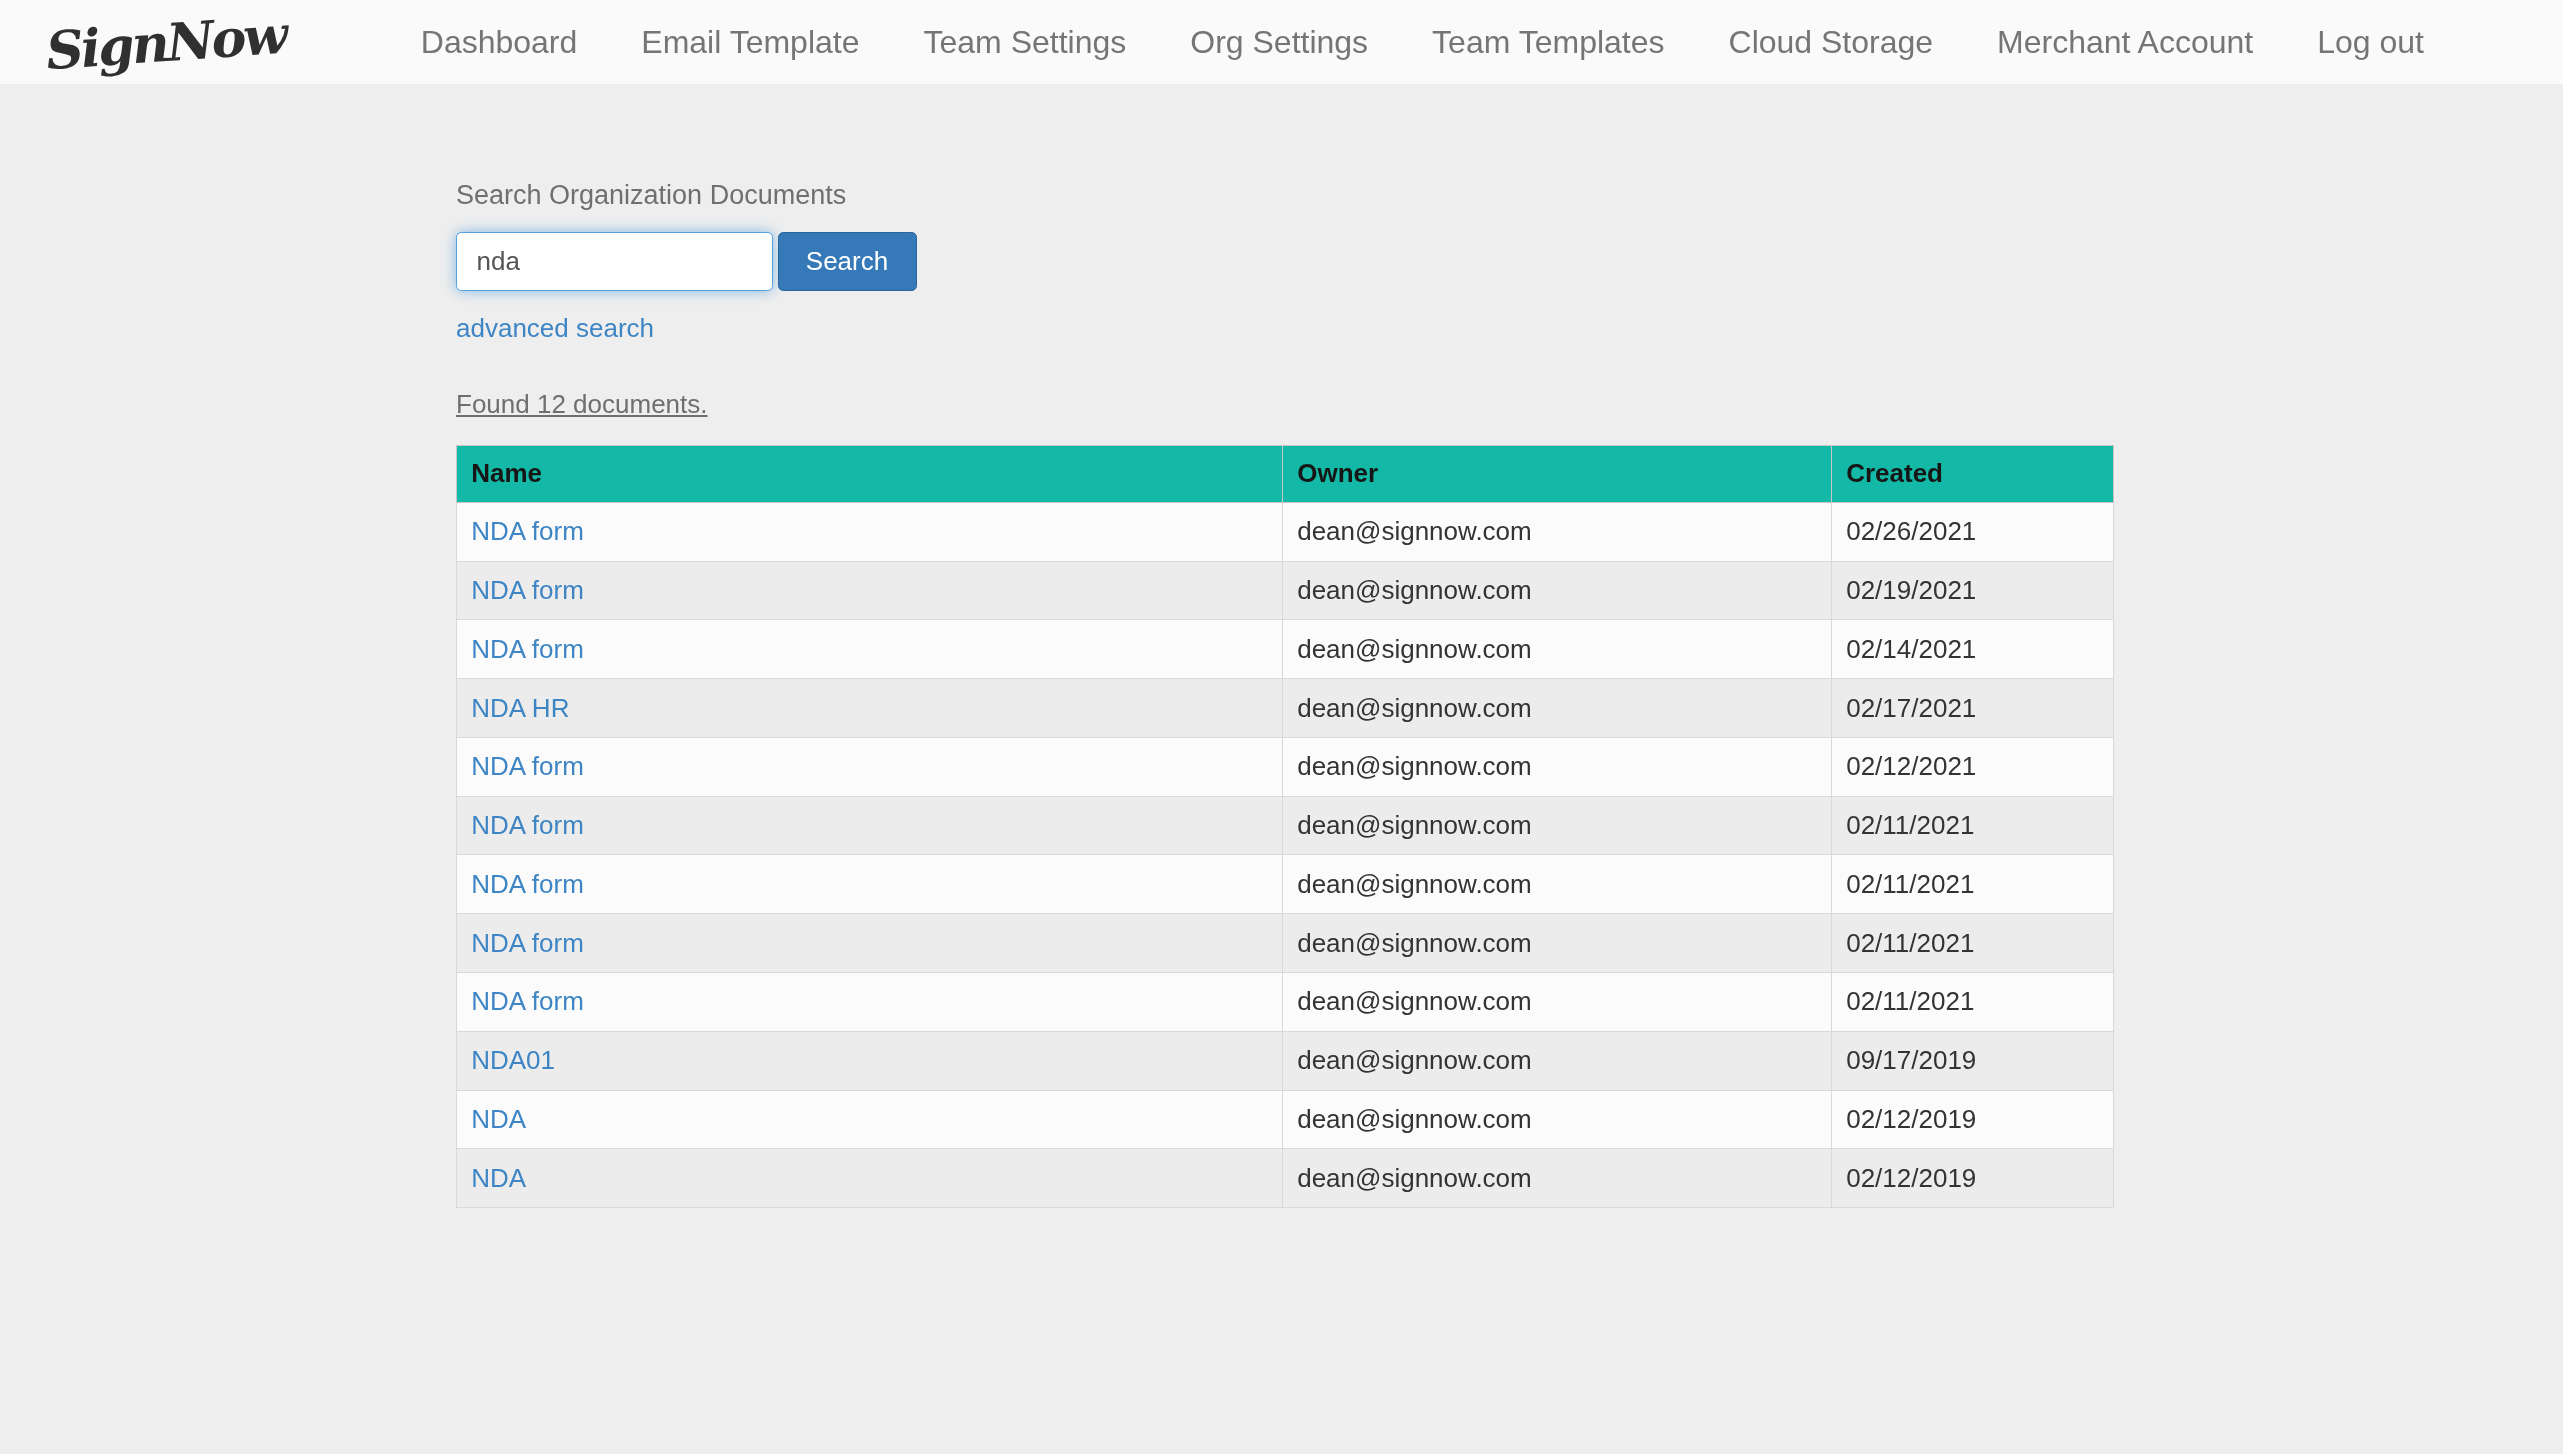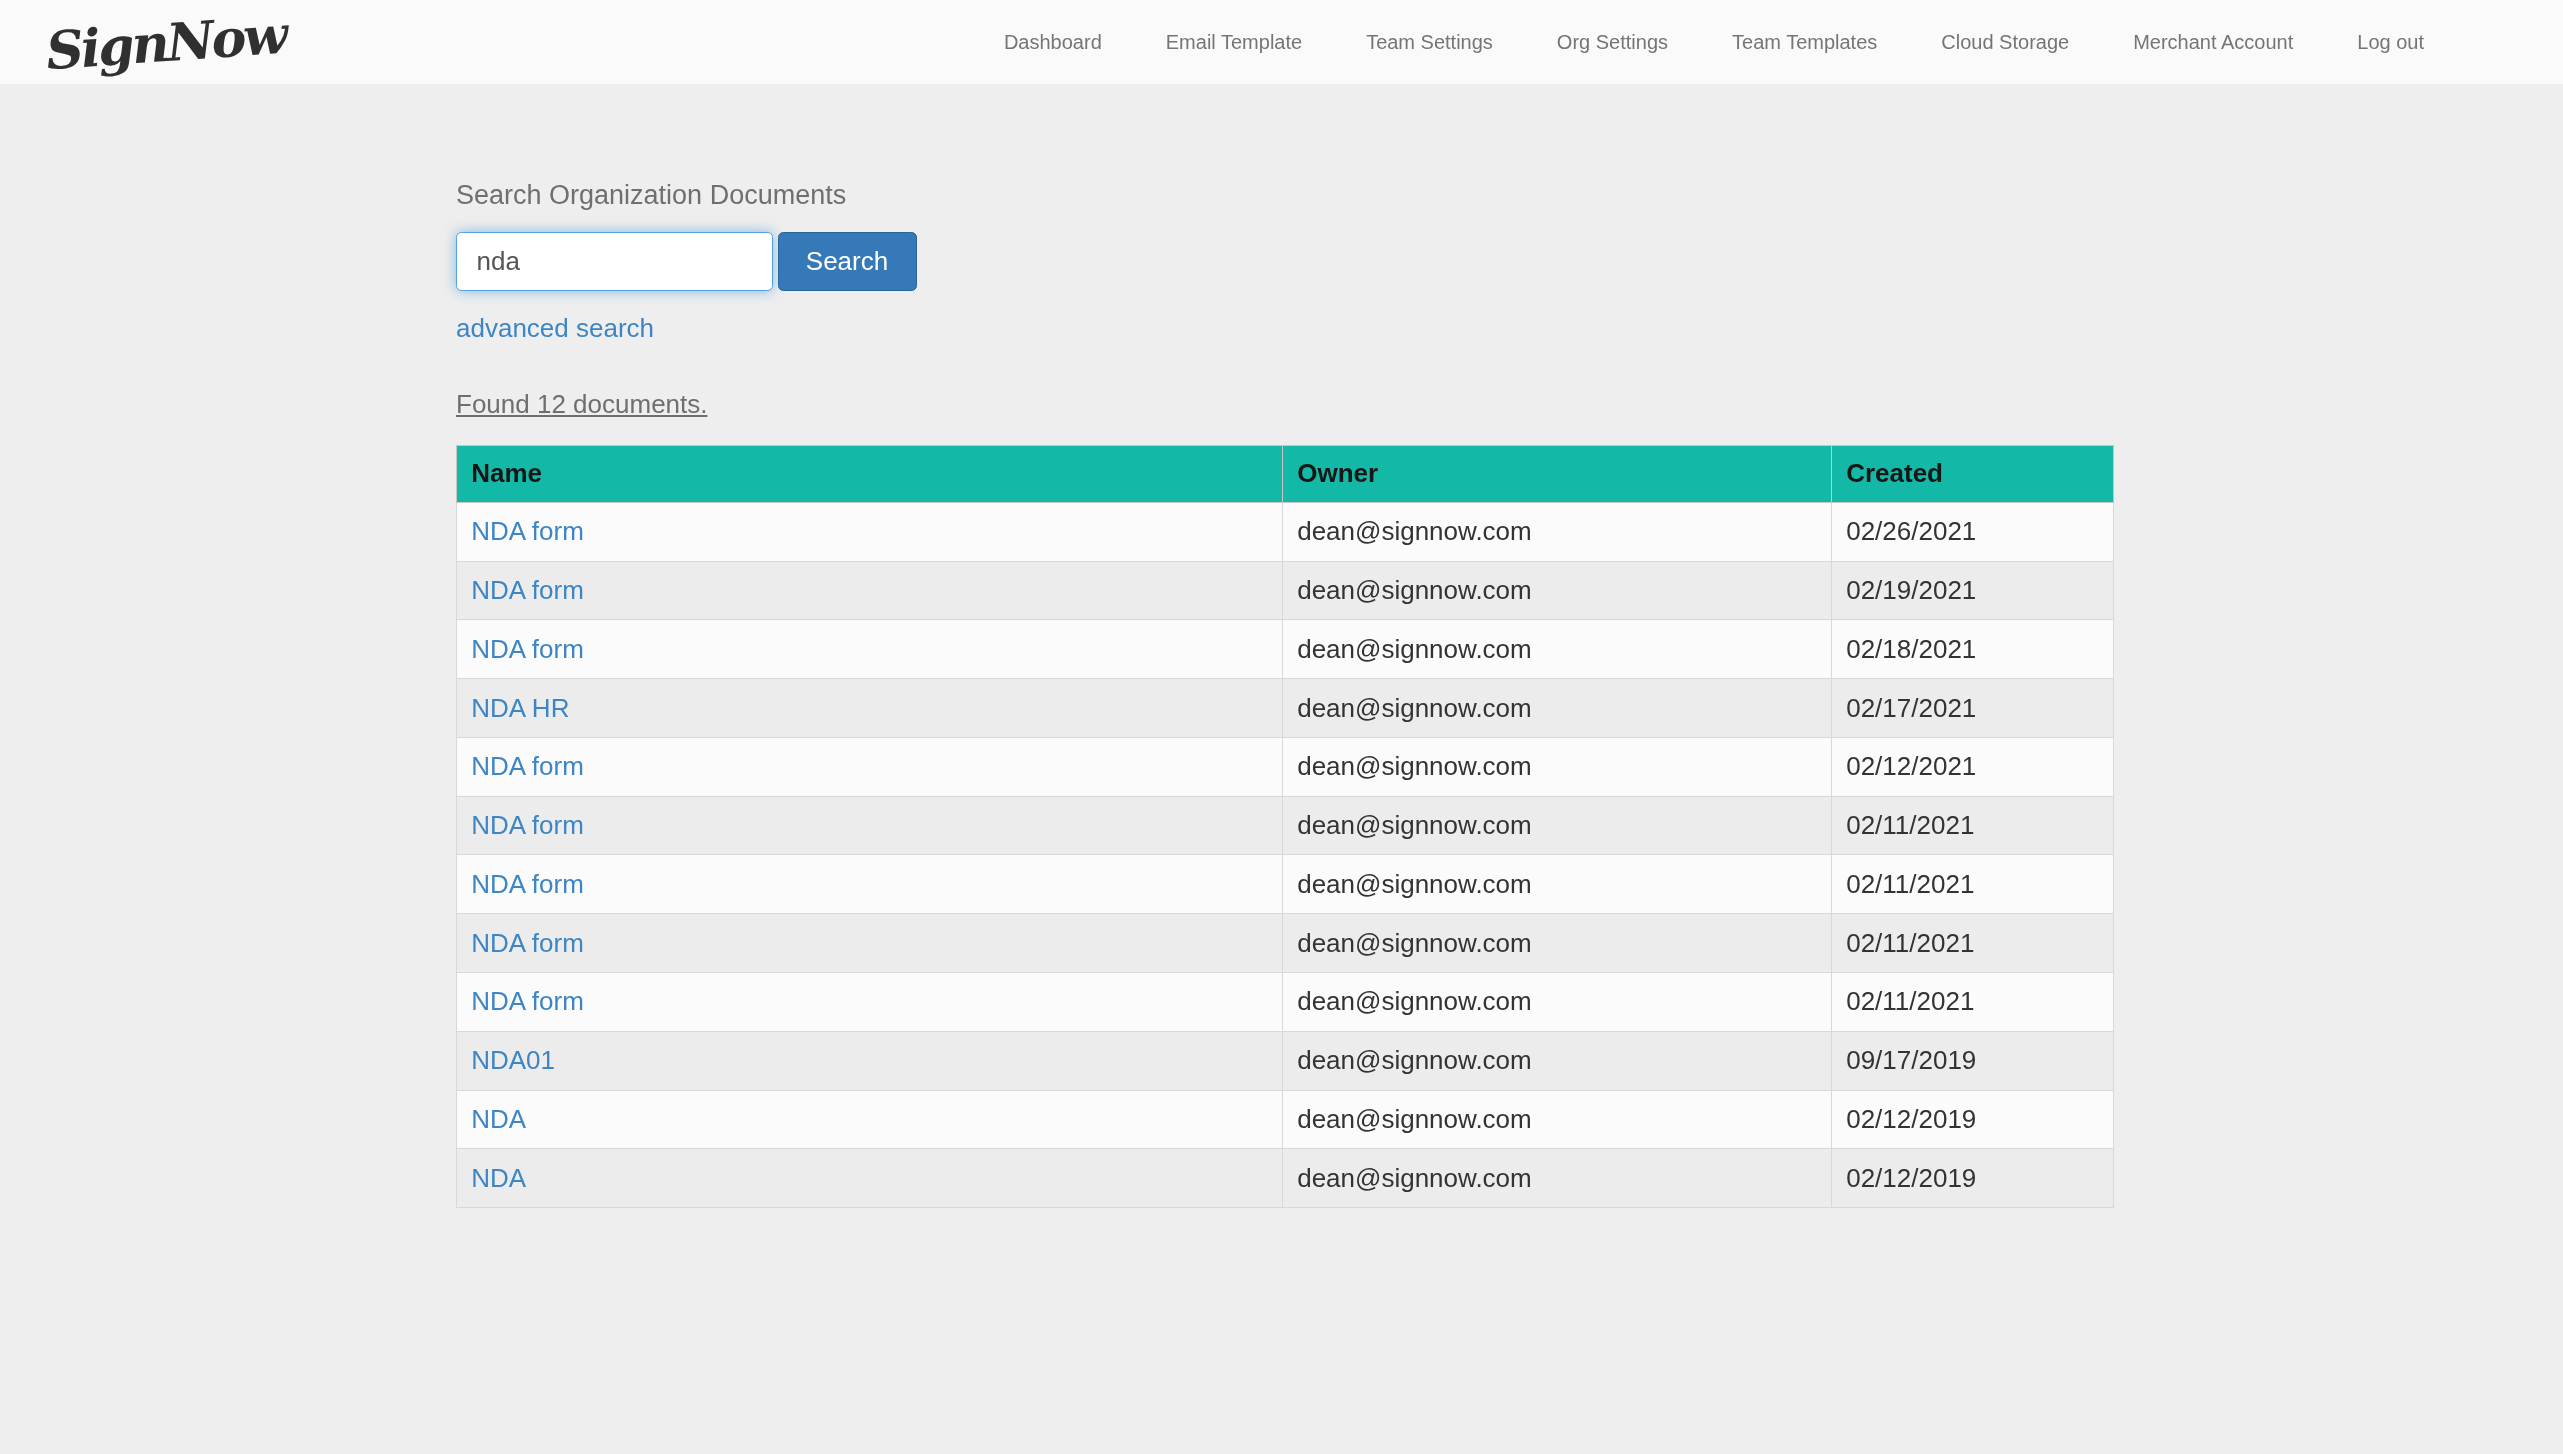--- a/index.html
+++ b/index.html
@@ -36,21 +36,21 @@
   nav.main-nav {
     margin-left: auto;
     margin-right: 107px;
     display: flex;
     align-items: stretch;
   }
   .nav-item {
     display: flex;
     align-items: center;
     padding: 0 32px;
-    font-size: 20px;
+    font-size: 32px;
     color: #757575;
     cursor: pointer;
     white-space: nowrap;
   }
   .nav-item.active {
     background: #b1b1b1;
     color: #595959;
   }
 
   
@@ -193,21 +193,21 @@
           <td>02/26/2021</td>
         </tr>
         <tr>
           <td><a class="doc-link">NDA form</a></td>
           <td>dean@signnow.com</td>
           <td>02/19/2021</td>
         </tr>
         <tr>
           <td><a class="doc-link">NDA form</a></td>
           <td>dean@signnow.com</td>
-          <td>02/18/2021</td>
+          <td>02/14/2021</td>
         </tr>
         <tr>
           <td><a class="doc-link">NDA HR</a></td>
           <td>dean@signnow.com</td>
           <td>02/17/2021</td>
         </tr>
         <tr>
           <td><a class="doc-link">NDA form</a></td>
           <td>dean@signnow.com</td>
           <td>02/12/2021</td>

